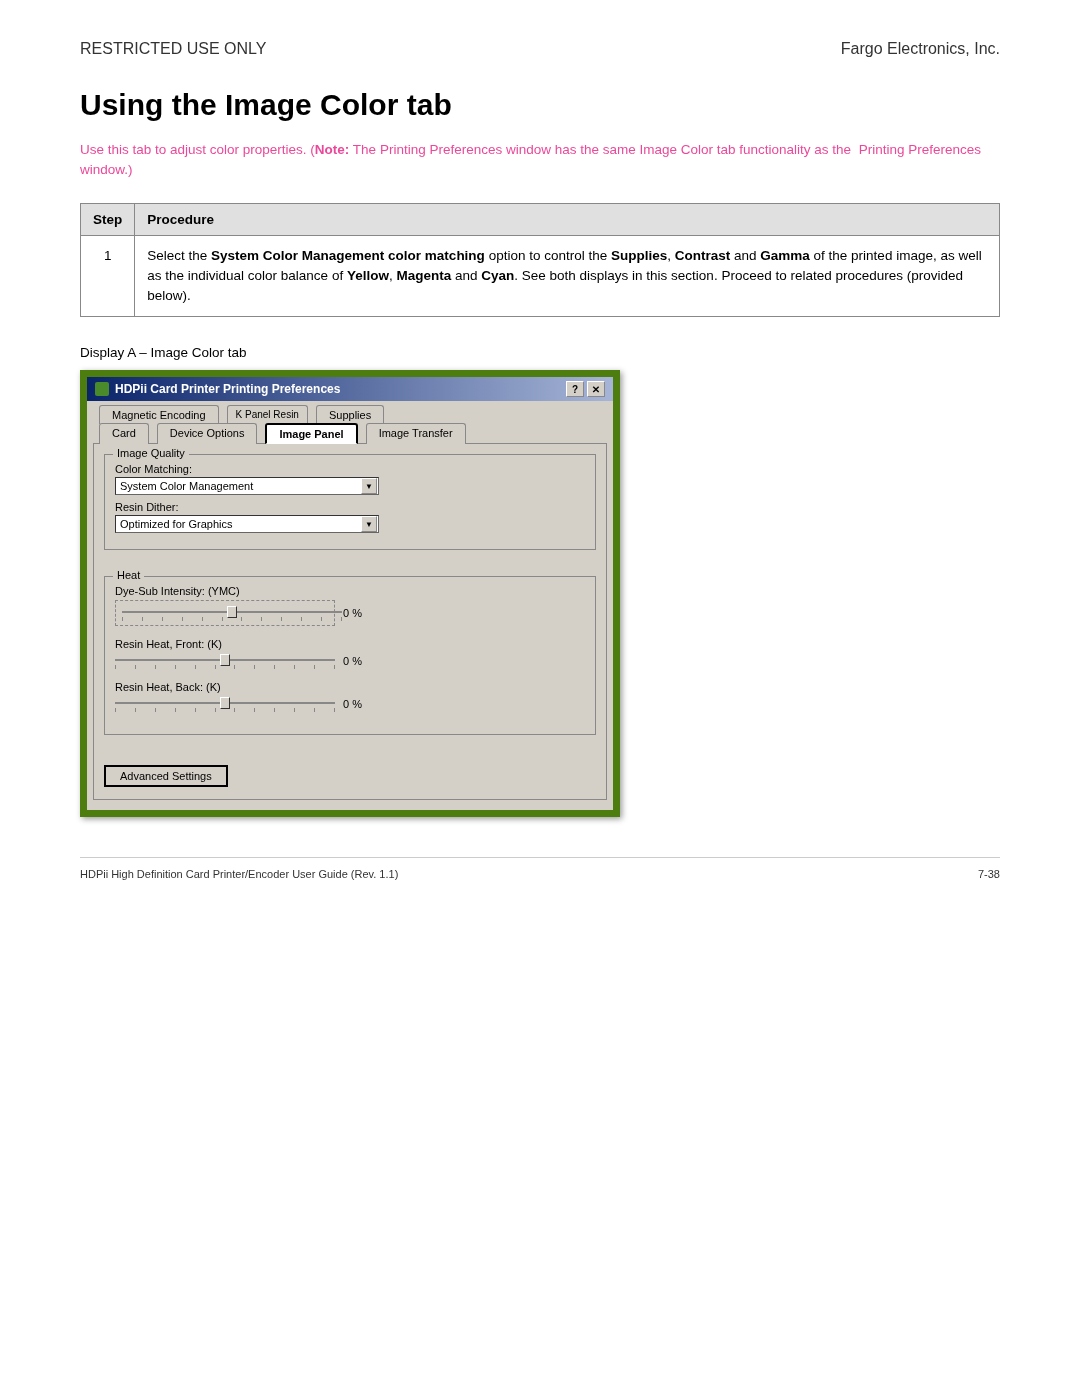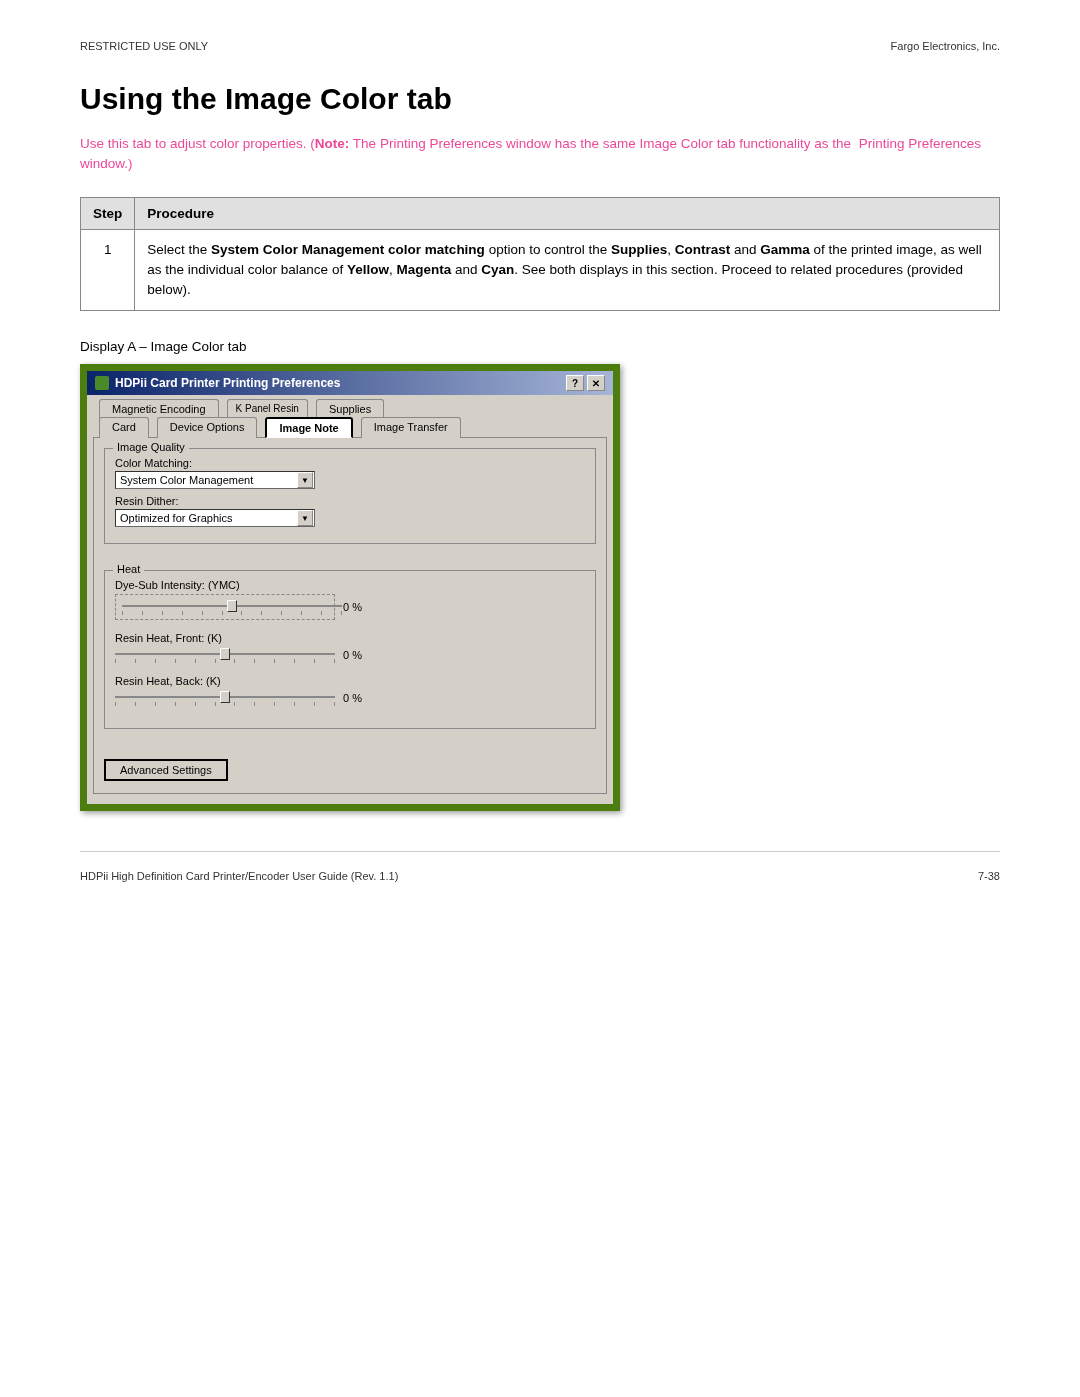--- a/index.html
+++ b/index.html
@@ -16,21 +16,21 @@
     .page-wrapper {
       width: 1080px;
       min-height: 1397px;
       padding: 40px 80px 60px 80px;
       position: relative;
     }
 
     .header-bar {
       display: flex;
       justify-content: space-between;
-      font-size: 11px;
+      font-size: 16px;
       margin-bottom: 30px;
       color: #333;
     }
 
     .page-title {
       font-size: 30px;
       font-weight: bold;
       margin-bottom: 18px;
       color: #000;
     }
@@ -213,21 +213,21 @@
       margin-bottom: 2px;
       display: block;
     }
 
     .select-wrapper {
       position: relative;
       display: inline-block;
     }
 
     .select-wrapper select {
-      width: 200px;
+      width: 264px;
       font-size: 11px;
       padding: 2px 20px 2px 4px;
       background: #fff;
       border: 1px solid #666;
       border-top-color: #333;
       border-left-color: #333;
       appearance: none;
       -webkit-appearance: none;
     }
 
@@ -327,21 +327,21 @@
     }
 
     
     .footer-bar {
       display: flex;
       justify-content: space-between;
       font-size: 11px;
       margin-top: 40px;
       color: #333;
       border-top: 1px solid #ccc;
-      padding-top: 18px;
+      padding-top: 10px;
     }
   </style>
 </head>
 <body>
 
 <div class="page-wrapper">
 
   <div class="header-bar">
     <span>RESTRICTED USE ONLY</span>
     <span>Fargo Electronics, Inc.</span>
@@ -403,21 +403,21 @@
       </div>
 
       <div class="tabs-row2">
         <div class="tab">
           <span>Card</span>
         </div>
         <div class="tab">
           <span>Device Options</span>
         </div>
         <div class="tab active">
-          <span>Image Note</span>
+          <span>Image Panel</span>
         </div>
         <div class="tab">
           <span>Image Transfer</span>
         </div>
       </div>
 
       <div class="tab-panel">
 
         <div class="group-box">
           <span class="group-label">Image Quality</span>

